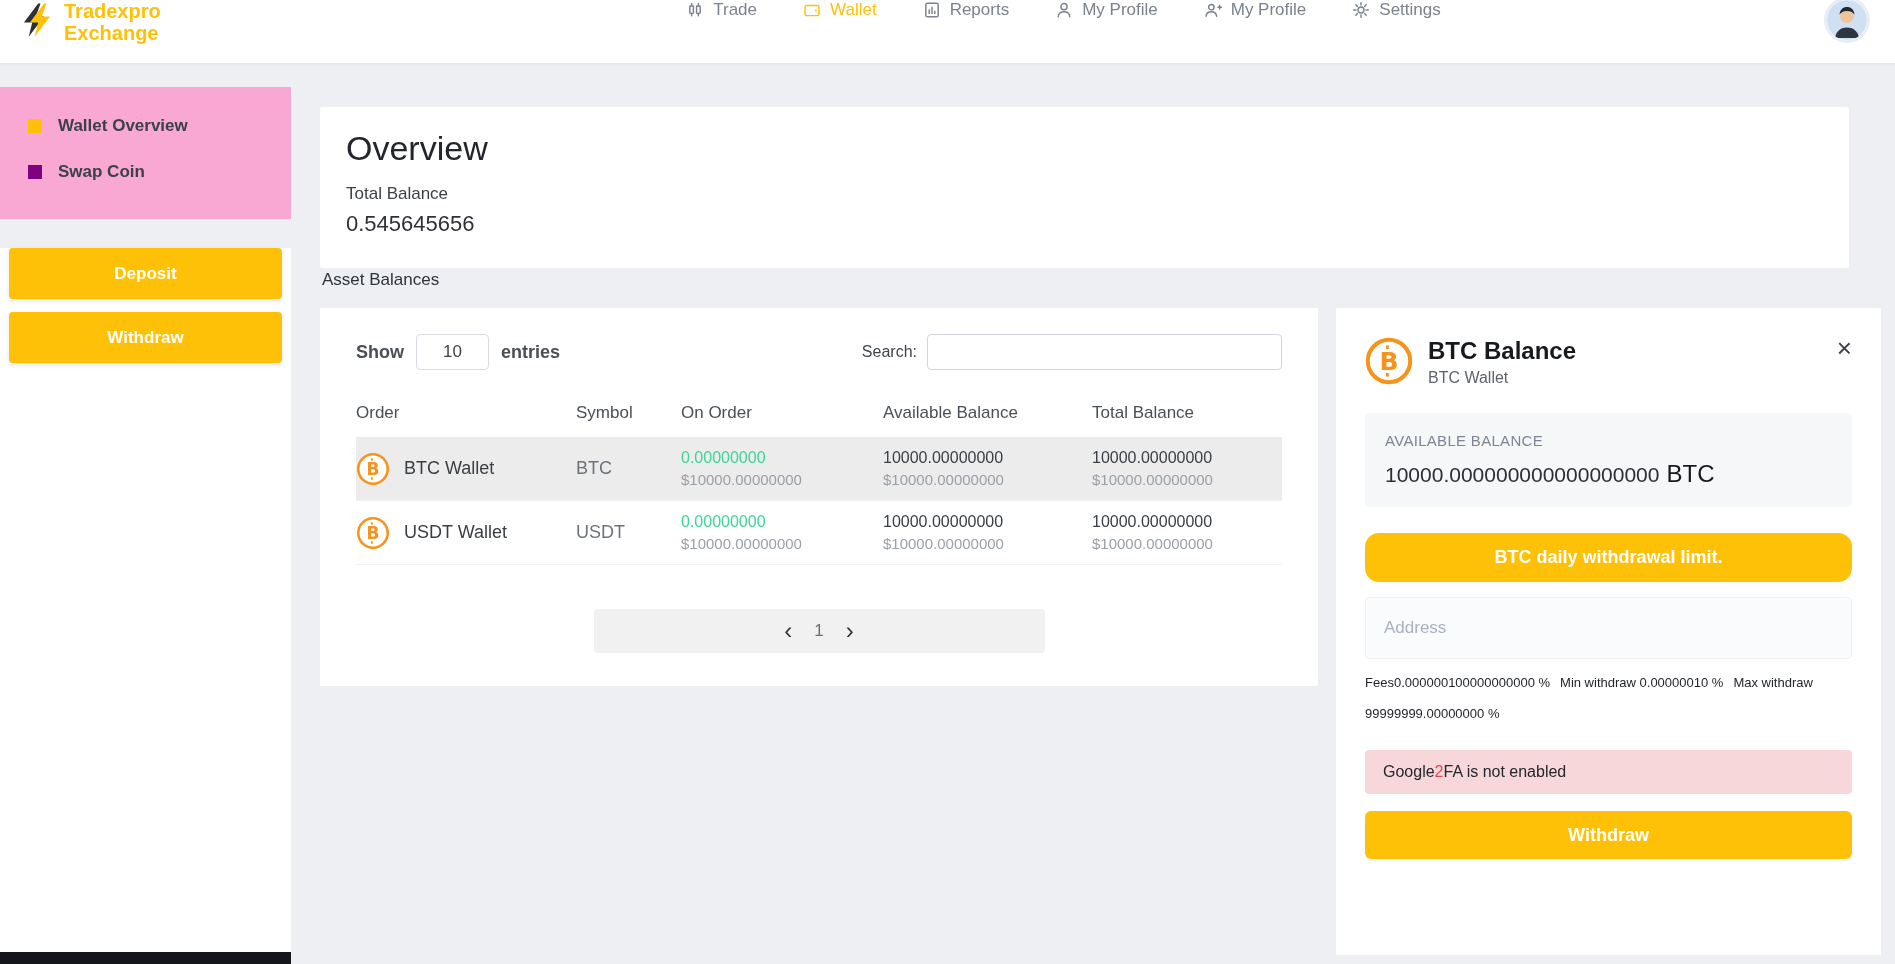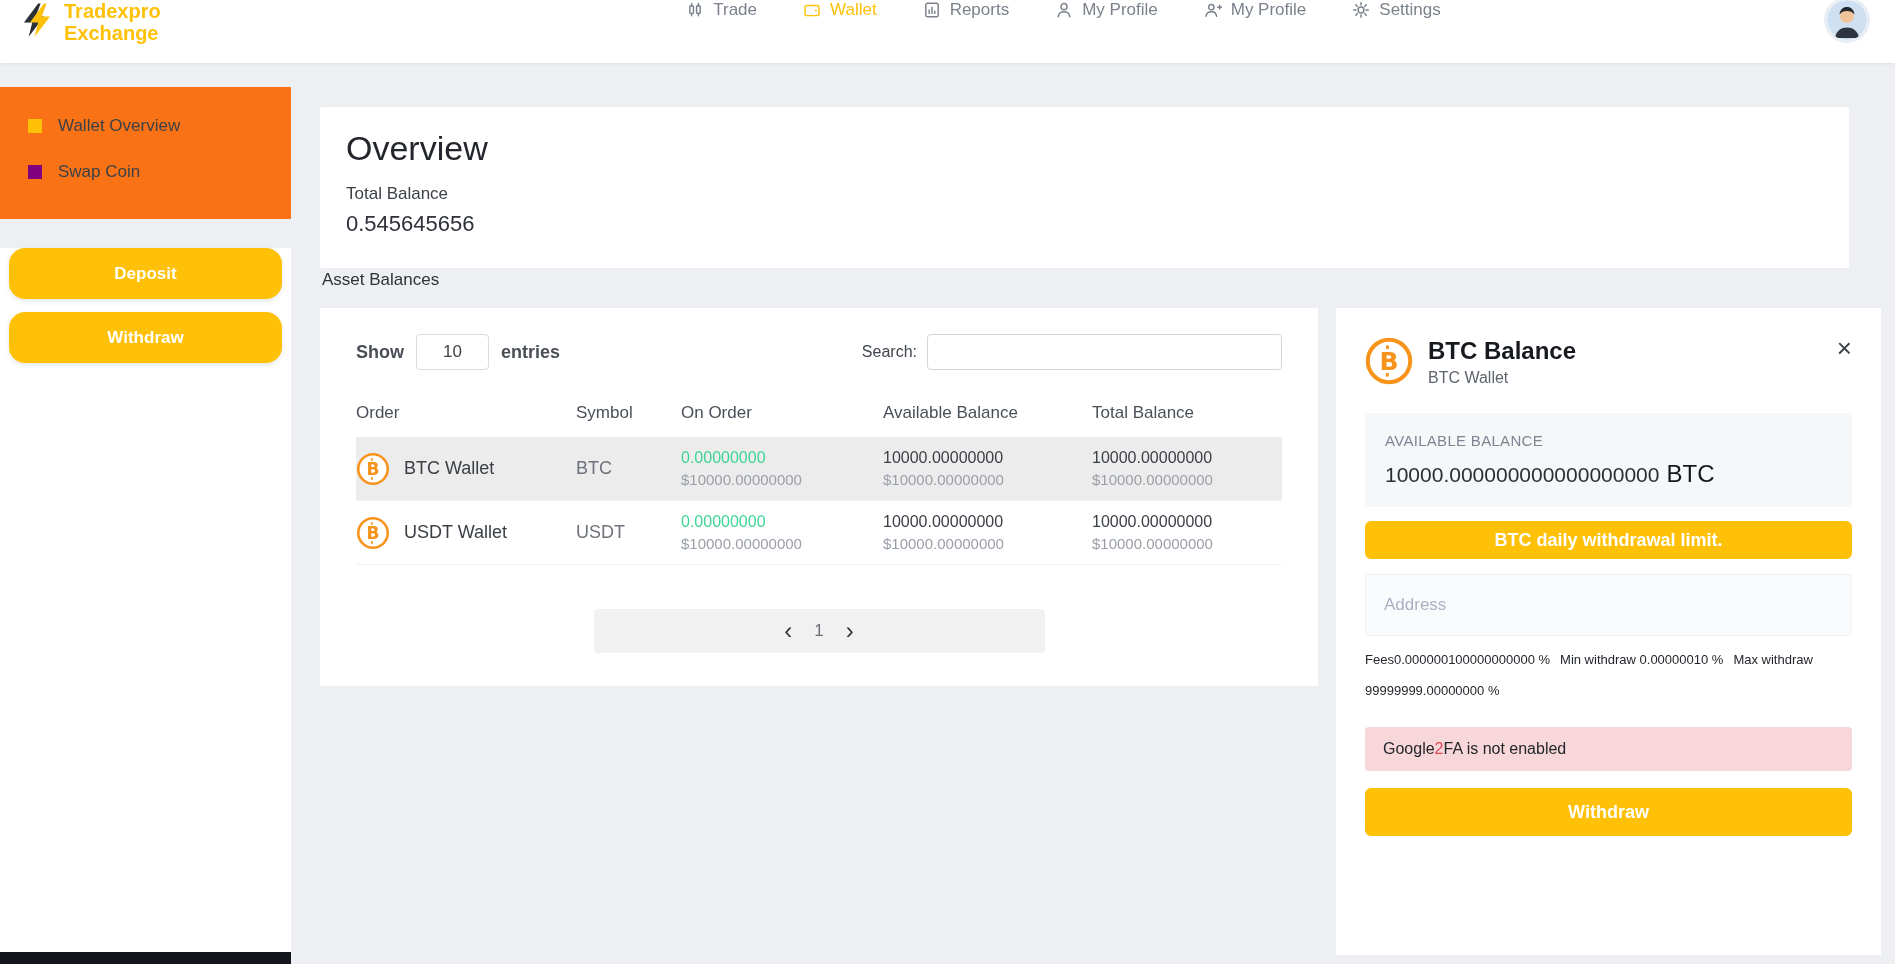--- a/index.html
+++ b/index.html
@@ -11,27 +11,27 @@
   .navbar{position:absolute;top:0;left:0;right:0;height:63px;background:#fff;display:flex;align-items:flex-start;box-shadow:0 1px 3px rgba(0,0,0,.06);z-index:5;}
   .brand{display:flex;align-items:center;gap:6px;padding-left:16px;width:300px;}
   .brand-text{font-weight:bold;font-size:20px;line-height:1.1;color:#ffc107;}
   .nav-center{flex:1;display:flex;justify-content:center;gap:46px;}
   .nav-item{display:flex;align-items:center;gap:9px;color:#7b828c;font-size:17px;cursor:pointer;white-space:nowrap;}
   .nav-item svg{width:18px;height:18px;stroke:currentColor;fill:none;stroke-width:1.3;stroke-linecap:round;stroke-linejoin:round;}
   .nav-item.active{color:#ffc107;}
   .avatar{width:40px;height:40px;border-radius:50%;margin-right:28px;overflow:hidden;box-shadow:0 0 0 3px #e9eef5;cursor:pointer;flex:0 0 auto;}
 
   
-  .sidebar-menu{position:absolute;left:0;top:87px;width:291px;height:132px;background:#f97316;padding:16px 0;}
+  .sidebar-menu{position:absolute;left:0;top:87px;width:291px;height:132px;background:#f9a8d4;padding:16px 0;font-weight:bold;}
   .side-item{display:flex;align-items:center;gap:16px;padding:13px 28px;font-size:17px;color:#3c4148;cursor:pointer;}
   .bullet{width:14px;height:14px;flex:0 0 auto;}
   .bullet.yellow{background:#ffc107;}
   .bullet.purple{background:#800080;}
   .sidebar-actions{position:absolute;left:0;top:248px;width:291px;height:704px;background:#fff;padding:0 9px;}
-  .side-btn{display:block;width:100%;height:51px;background:#ffc107;border:none;border-radius:16px;color:#fff;font-weight:bold;font-size:17px;font-family:inherit;cursor:pointer;box-shadow:0 2px 5px rgba(0,0,0,.10);}
+  .side-btn{display:block;width:100%;height:51px;background:#ffc107;border:none;border-radius:4px;color:#fff;font-weight:bold;font-size:17px;font-family:inherit;cursor:pointer;box-shadow:0 2px 5px rgba(0,0,0,.10);}
   .side-btn + .side-btn{margin-top:13px;}
   .footer-strip{position:absolute;left:0;bottom:0;width:291px;height:12px;background:#14161b;}
 
   
   .overview-card{position:absolute;left:320px;top:87px;width:1529px;height:161px;background:#fff;border-radius:2px;padding:22px 26px;margin-top:20px;}
   .overview-title{font-size:34px;font-weight:500;color:#23262c;margin-bottom:16px;}
   .tb-label{font-size:17px;color:#3c4148;margin-bottom:7px;}
   .tb-value{font-size:22px;color:#2e3138;}
 
   .section-title{position:absolute;left:322px;top:270px;font-size:17px;color:#2f3339;}
@@ -65,21 +65,21 @@
   .panel{position:absolute;left:1336px;top:308px;width:545px;height:647px;background:#fff;padding:29px 29px;}
   .panel-header{display:flex;align-items:flex-start;gap:15px;position:relative;}
   .panel-btc svg{width:48px;height:48px;display:block;}
   .panel-title{font-size:24px;font-weight:bold;color:#16191e;}
   .panel-subtitle{font-size:16px;color:#5d646d;margin-top:4px;}
   .close-btn{position:absolute;right:0;top:-2px;font-size:26px;color:#3c4046;cursor:pointer;line-height:1;}
   .balance-box{margin-top:26px;background:#f6f7f8;border-radius:4px;padding:19px 20px;}
   .balance-label{font-size:15px;color:#7d8594;letter-spacing:.3px;}
   .balance-value{margin-top:11px;font-size:21px;color:#2c2f35;}
   .balance-value .unit{font-size:24px;font-weight:500;color:#15181d;margin-left:7px;}
-  .limit-btn{margin-top:14px;width:100%;height:38px;background:#ffc107;border:none;border-radius:6px;color:#fff;font-weight:bold;font-size:18px;font-family:inherit;cursor:pointer;}
+  .limit-btn{margin-top:26px;width:100%;height:49px;background:#ffc107;border:none;border-radius:14px;color:#fff;font-weight:bold;font-size:18px;font-family:inherit;cursor:pointer;}
   .panel-input{display:block;margin-top:15px;width:100%;height:62px;background:#fafbfc;border:1px solid #f0f1f4;border-radius:4px;padding:0 18px;font-size:17px;color:#333;font-family:inherit;}
   .panel-input::placeholder{color:#a9b0c3;}
   .amount-input{margin-top:26px;height:64px;}
   .fees{margin-top:9px;font-size:13px;color:#23262b;line-height:2.35;}
   .fees .seg{margin-right:10px;}
   .alert{margin-top:21px;height:44px;background:#f8d7da;border-radius:4px;display:flex;align-items:center;padding:0 18px;font-size:16px;color:#23262b;}
   .alert .hl{color:#e2495b;}
   .withdraw-btn{margin-top:17px;width:100%;height:48px;background:#ffc107;border:none;border-radius:6px;color:#fff;font-weight:bold;font-size:18px;font-family:inherit;cursor:pointer;}
 </style>
 </head>

